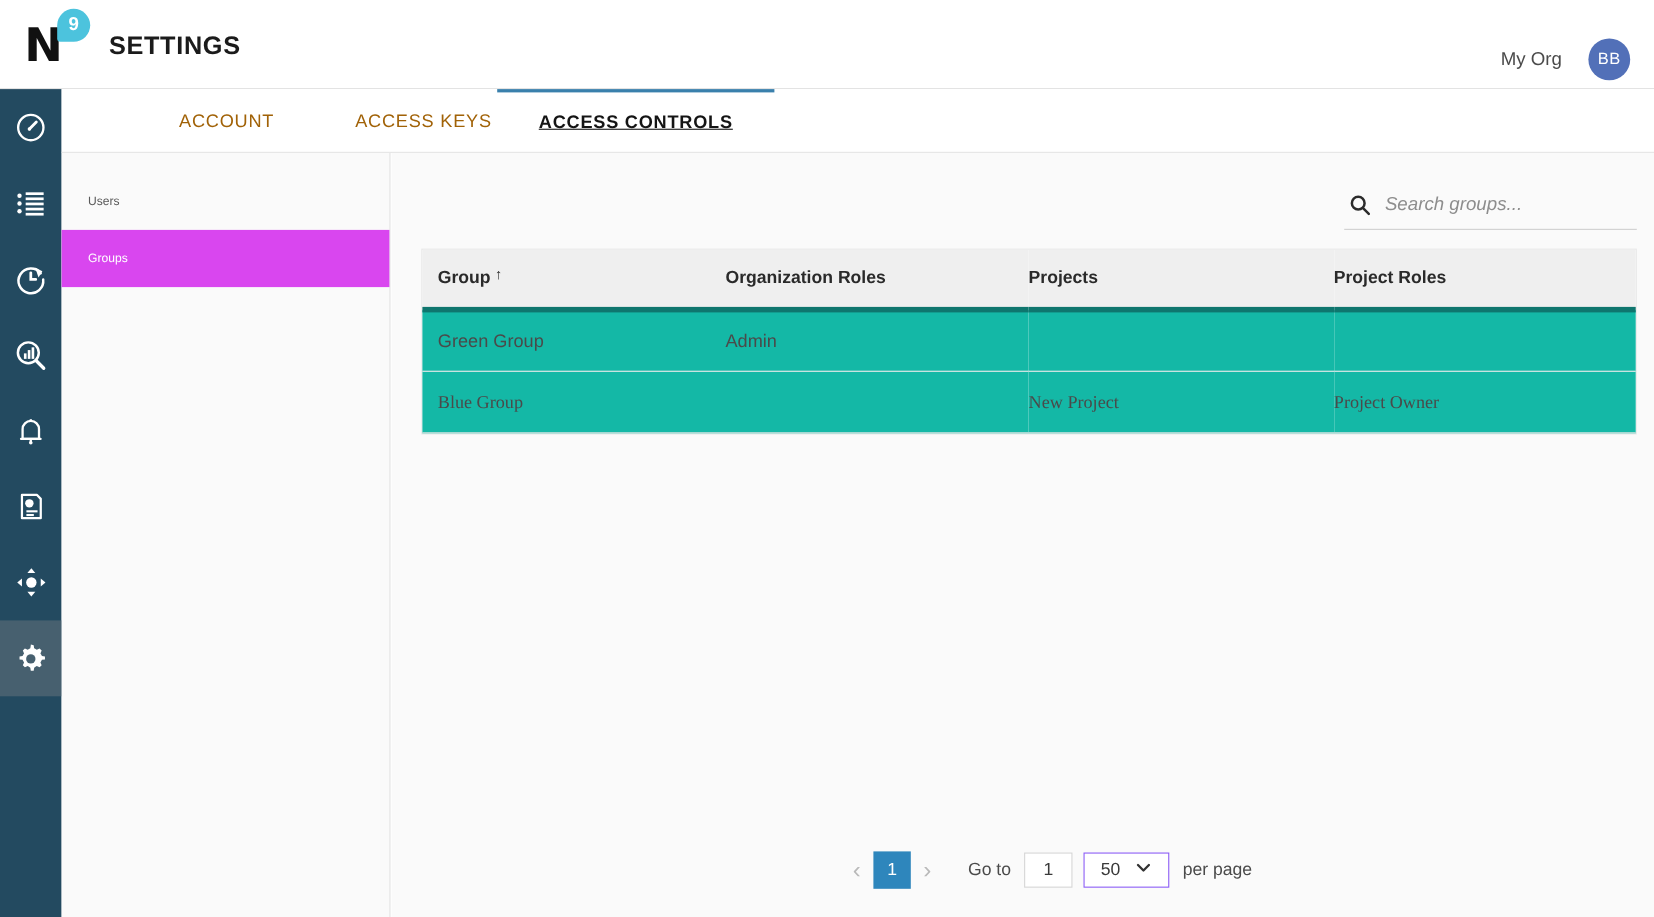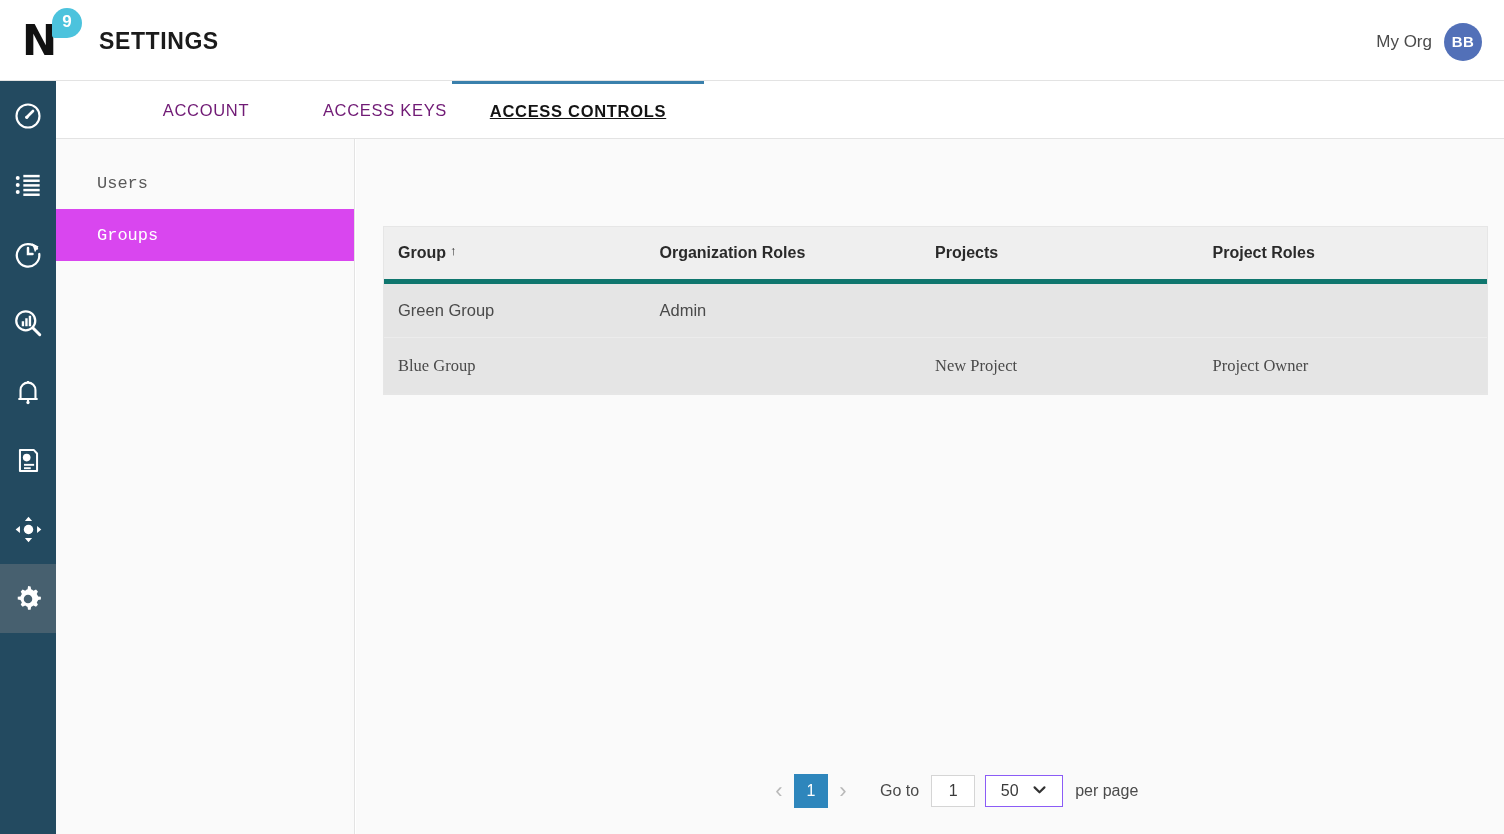--- a/index.html
+++ b/index.html
@@ -55,37 +55,37 @@
   .header-title {
     position: absolute;
     left: 99px; top: 28px;
     font-size: 23px;
     font-weight: 700;
     letter-spacing: 0.6px;
     color: #1b1b1b;
   }
   .header-right {
     position: absolute;
-    right: 22px; top: 0;
+    right: 22px; top: 12px;
     height: 83px;
     display: flex;
     align-items: center;
-    gap: 12px;
+    gap: 24px;
   }
   .org-name {
     font-size: 17px;
     color: #4b4b4b;
   }
   .avatar {
     width: 38px; height: 38px;
     border-radius: 50%;
     background: #5270b8;
     color: #ffffff;
     font-size: 15px;
-    font-weight: 700;
+    font-weight: 400;
     display: flex;
     align-items: center;
     justify-content: center;
     letter-spacing: 0.5px;
   }
 
   
   .rail {
     position: absolute;
     left: 0; top: 81px;
@@ -111,21 +111,21 @@
   }
   .tab {
     position: absolute;
     top: 0;
     height: 58px;
     display: flex;
     align-items: center;
     justify-content: center;
     font-size: 16.5px;
     letter-spacing: 0.7px;
-    color: #701a75;
+    color: #a16207;
     cursor: pointer;
   }
   .tab.active {
     color: #141414;
     font-weight: 700;
     border-top: 3px solid #3a80ac;
     text-decoration: underline;
   }
   #tab0 { left: 76px;  width: 148px; }
   #tab1 { left: 244px; width: 170px; }
@@ -136,25 +136,24 @@
     position: absolute;
     left: 56px; top: 139px;
     width: 299px; height: 695px;
     background: #fafafa;
     border-right: 1px solid #e3e3e3;
   }
   .subnav-item {
     height: 52px;
     display: flex;
     align-items: center;
-    padding-left: 41px;
-    font-size: 17px;
+    padding-left: 24px;
+    font-size: 11px;
     color: #5a5a5a;
     cursor: pointer;
-    font-family: Liberation Mono, monospace;
   }
   .subnav-item:first-child { margin-top: 18px; }
   .subnav-item.active {
     background: #d946ef;
     color: #ffffff;
   }
 
   
   .main {
     position: absolute;
@@ -212,21 +211,21 @@
     position: relative;
     top: -3px;
   }
   tbody td {
     font-size: 16.5px;
     color: #4a4a4a;
     padding: 0;
     height: 56px;
     vertical-align: middle;
     border-bottom: 1px solid #ececec;
-    background: #e5e5e5;
+    background: #14b8a6;
   }
   tbody tr:last-child td { border-bottom: 1px solid #e6e6e6; font-family: Liberation Serif, serif; }
   .c0 { width: 276px; padding-left: 14px !important; }
   .c1 { width: 276px; }
   .c2 { width: 278px; }
   .c3 { width: 275px; }
   thead .c0 { padding-left: 14px !important; }
 
   
   .pager {
@@ -396,20 +395,29 @@
   <div class="tab active" id="tab2">ACCESS CONTROLS</div>
 </div>
 
 <div class="subnav">
   <div class="subnav-item">Users</div>
   <div class="subnav-item active">Groups</div>
 </div>
 
 <div class="main">
 
+  <div class="search-box">
+    <span class="search-icon">
+      <svg width="21" height="21" viewBox="0 0 24 24" fill="none" stroke="#2b2b2b" stroke-width="2.6">
+        <circle cx="10" cy="10" r="6.6"></circle>
+        <path d="M15 15 L21 21" stroke-linecap="round"></path>
+      </svg>
+    </span>
+    <input class="search-input" type="text" placeholder="Search groups..." style="">
+  </div>
 
   <div class="table">
     <table>
       <thead>
         <tr>
           <th class="c0">
             <span>Group</span><span class="sort-arrow">↑</span>
           </th>
           <th class="c1">Organization Roles</th>
           <th class="c2">Projects</th>

